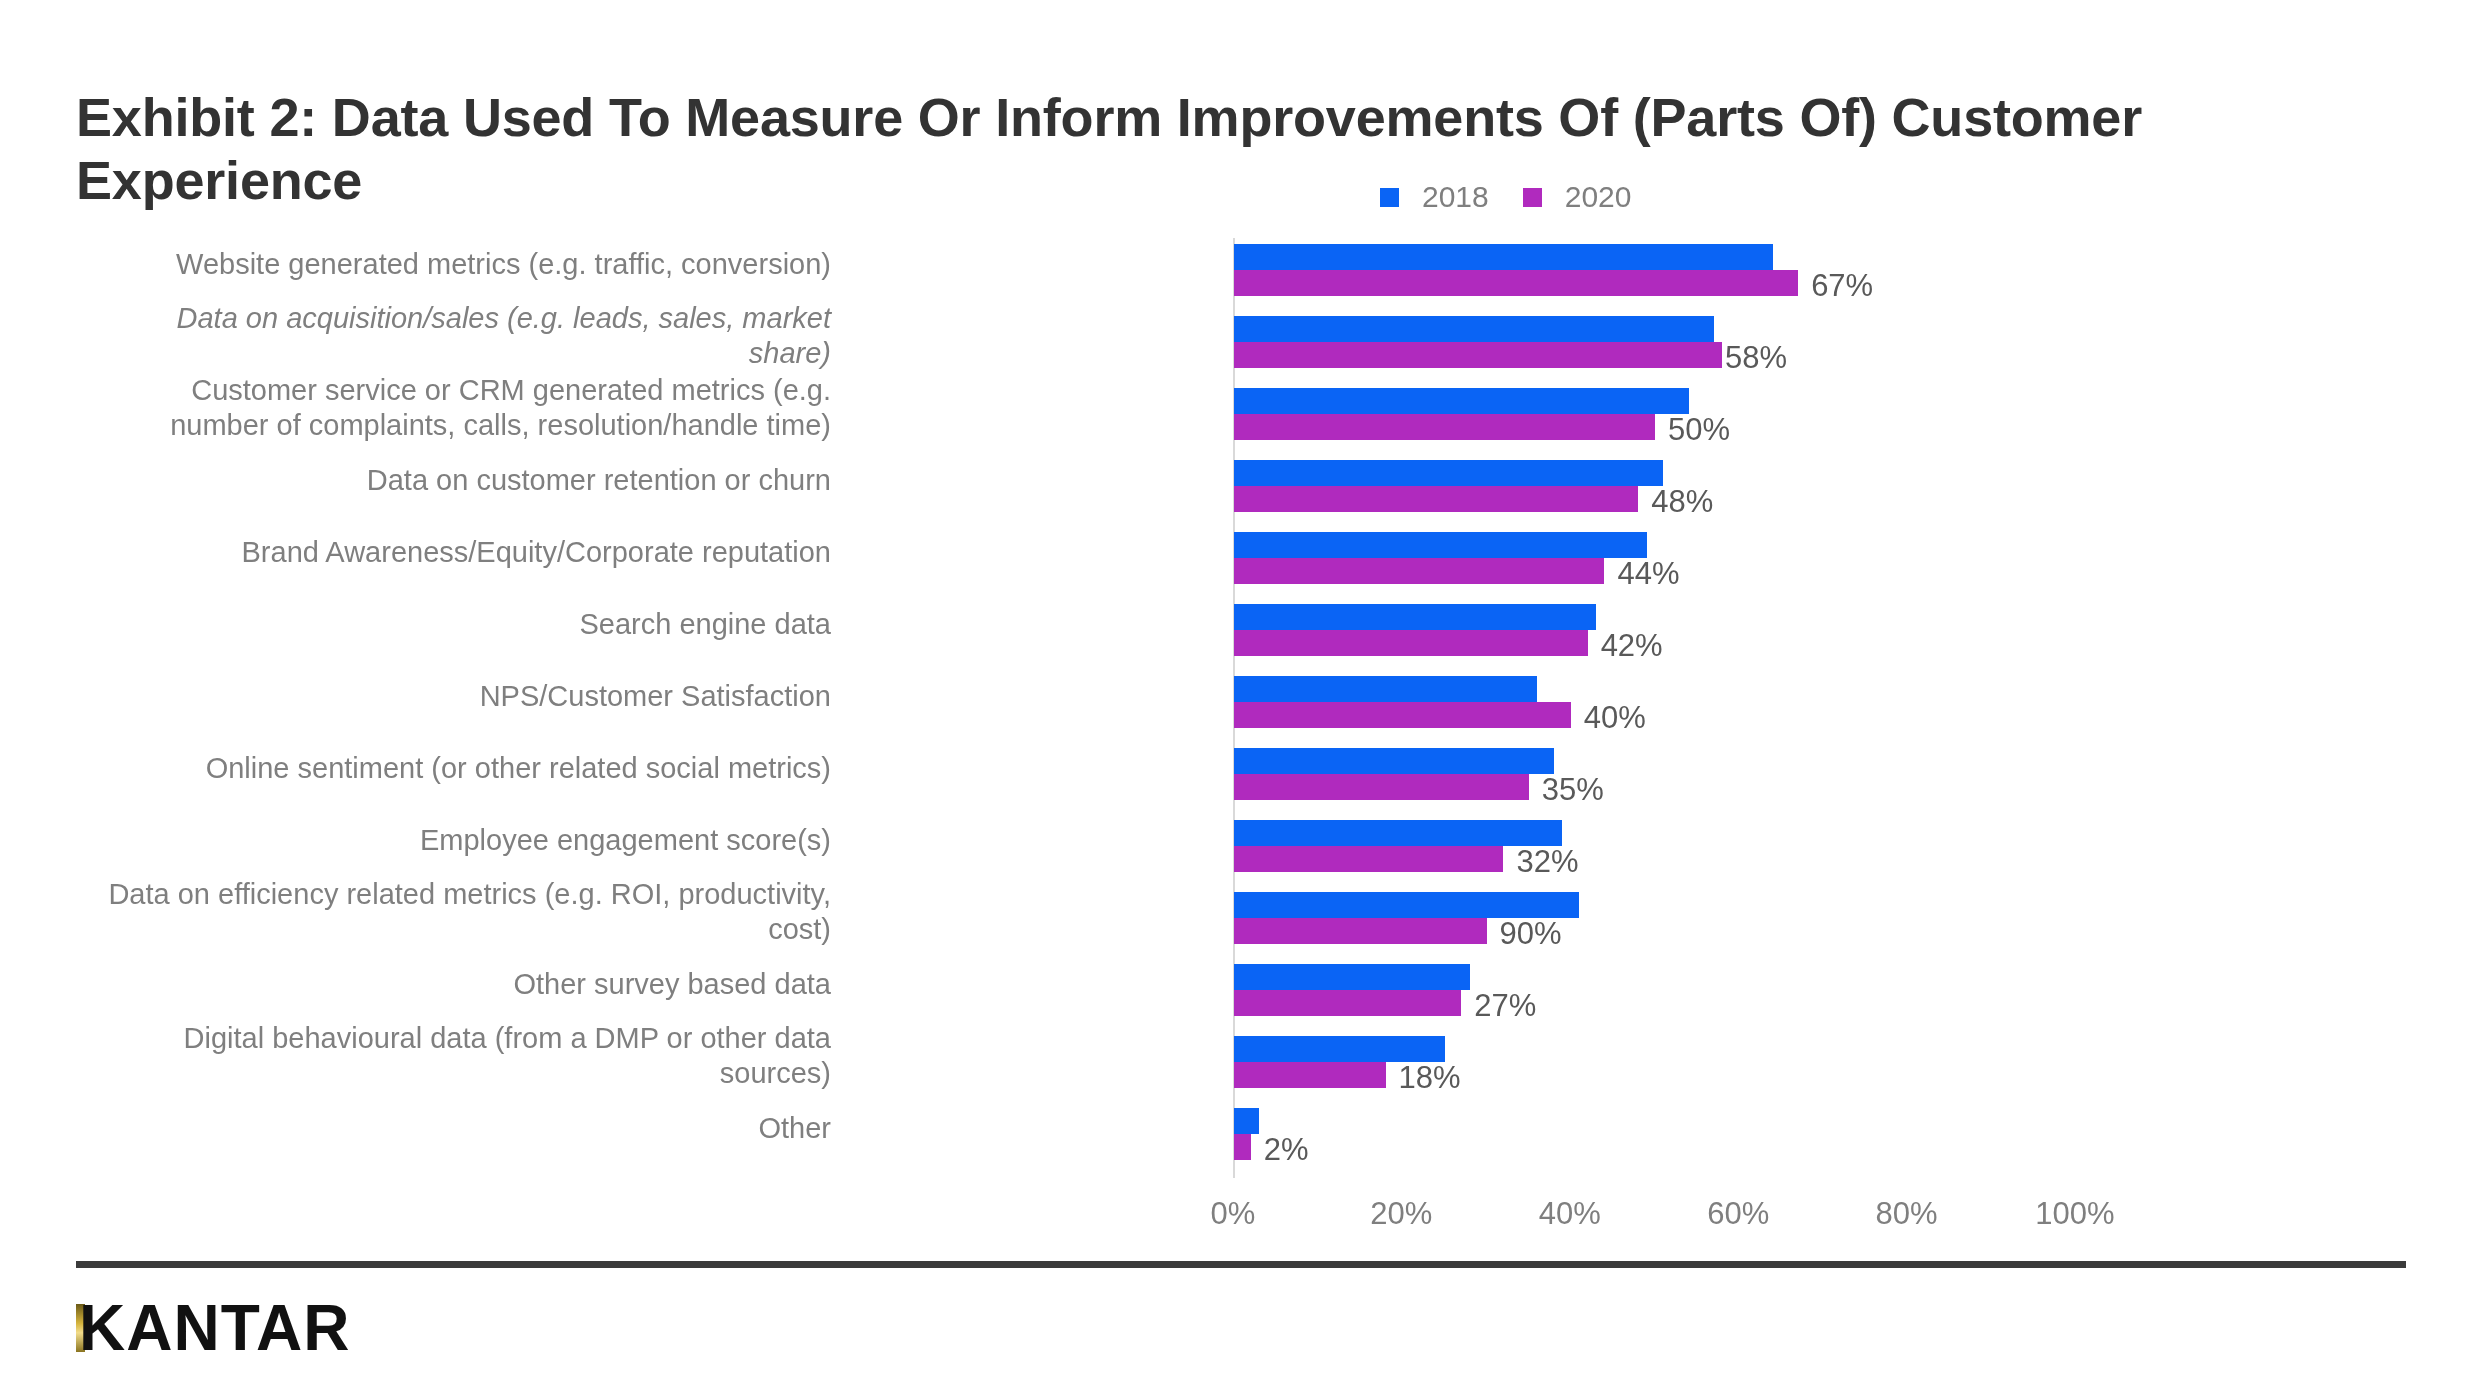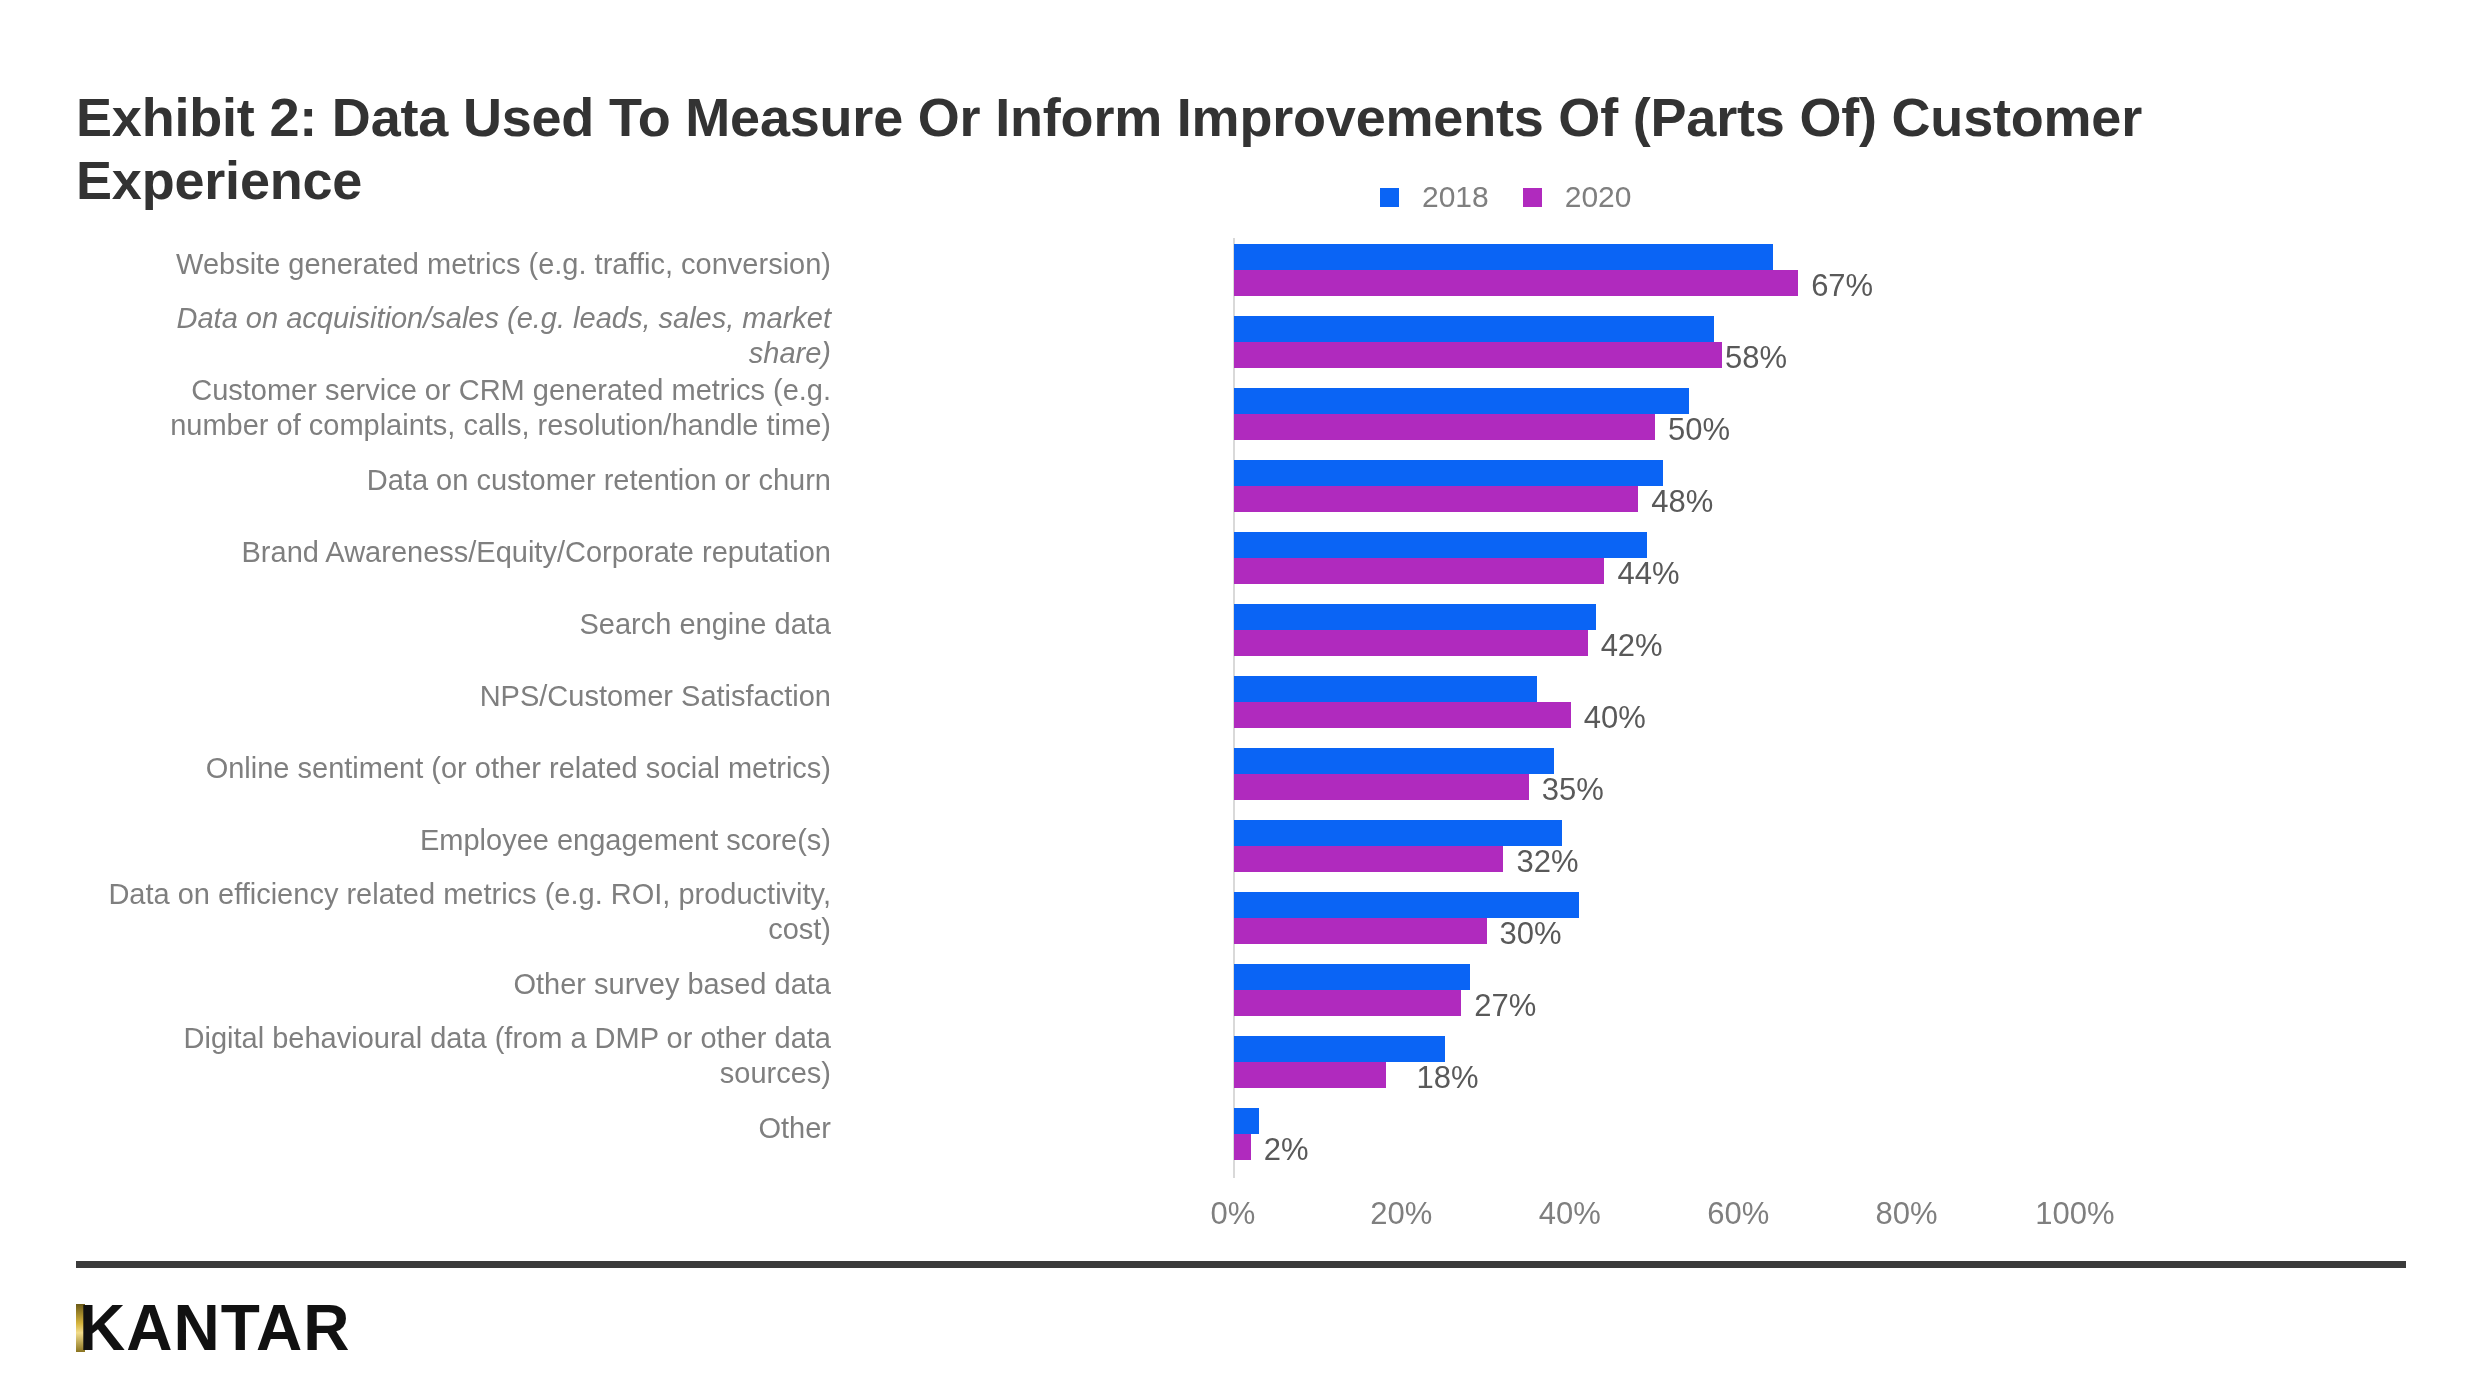--- a/index.html
+++ b/index.html
@@ -247,37 +247,37 @@
             <div class="bar b2020" style="width: 269.44px; background: rgb(176, 42, 190);"></div>
           </div>
           <div class="value-label" style="left: 283.44px;">32%</div>
         </div>
         <div class="row" style="top: 654px;">
           <div class="cat-label" style="right: 1249px; top: 20px; transform: translateY(-50%);">Data on efficiency related metrics (e.g. ROI, productivity, cost)</div>
           <div class="bars">
             <div class="bar b2018" style="width: 345.22px; background: rgb(10, 100, 245);"></div>
             <div class="bar b2020" style="width: 252.6px; background: rgb(176, 42, 190);"></div>
           </div>
-          <div class="value-label" style="left: 266.6px;">30%</div>
+          <div class="value-label" style="left: 266.6px;">90%</div>
         </div>
         <div class="row" style="top: 726px;">
           <div class="cat-label" style="right: 1249px; top: 20px; transform: translateY(-50%);">Other survey based data</div>
           <div class="bars">
             <div class="bar b2018" style="width: 235.76px; background: rgb(10, 100, 245);"></div>
             <div class="bar b2020" style="width: 227.34px; background: rgb(176, 42, 190);"></div>
           </div>
           <div class="value-label" style="left: 241.34px;">27%</div>
         </div>
         <div class="row" style="top: 798px;">
           <div class="cat-label" style="right: 1249px; top: 20px; transform: translateY(-50%);">Digital behavioural data (from a DMP or other data sources)</div>
           <div class="bars">
             <div class="bar b2018" style="width: 210.5px; background: rgb(10, 100, 245);"></div>
             <div class="bar b2020" style="width: 151.56px; background: rgb(176, 42, 190);"></div>
           </div>
-          <div class="value-label" style="left: 165.56px; margin-left: 18px;">18%</div>
+          <div class="value-label" style="left: 165.56px;">18%</div>
         </div>
         <div class="row" style="top: 870px;">
           <div class="cat-label" style="right: 1249px; top: 20px; transform: translateY(-50%);">Other</div>
           <div class="bars">
             <div class="bar b2018" style="width: 25.26px; background: rgb(10, 100, 245);"></div>
             <div class="bar b2020" style="width: 16.84px; background: rgb(176, 42, 190);"></div>
           </div>
           <div class="value-label" style="left: 30.84px;">2%</div>
         </div>
       </div>

